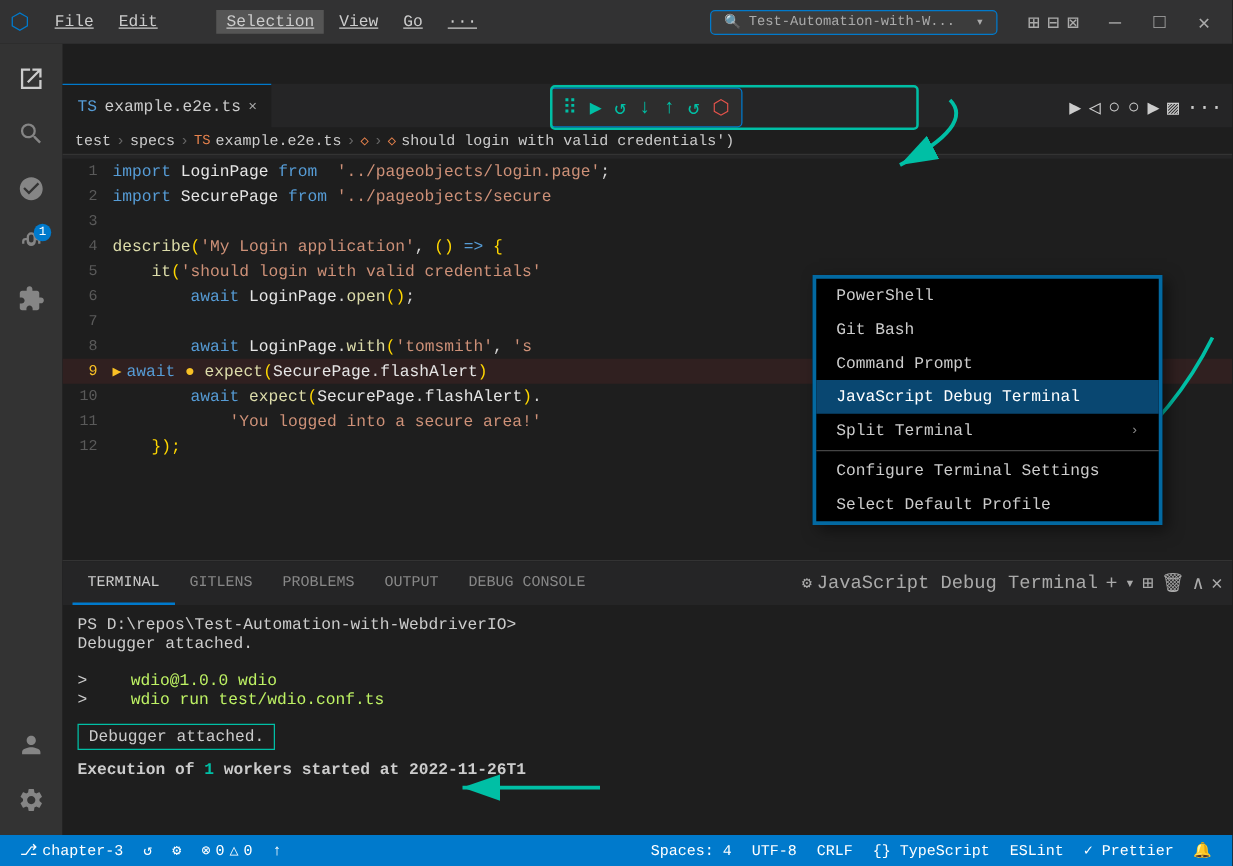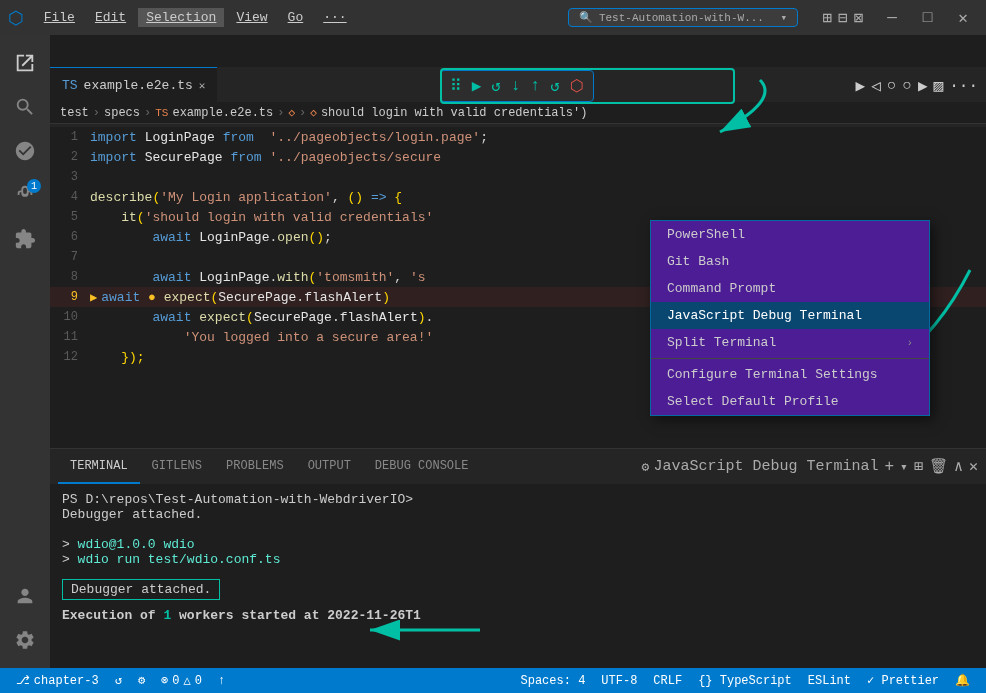--- a/index.html
+++ b/index.html
@@ -34,20 +34,21 @@
     }
     .title-bar-menu span {
       padding: 2px 8px;
       color: #cccccc;
       font-size: 13px;
       cursor: pointer;
       text-decoration: underline;
     }
     .title-bar-menu .active {
       background: #555;
+      margin-left: 35px;
     }
     .title-bar-search {
       margin-left: auto;
       background: #3c3c3c;
       border: 1px solid #007acc;
       border-radius: 4px;
       padding: 2px 10px;
       color: #cccccc;
       width: 230px;
       display: flex;
@@ -305,21 +306,21 @@
       font-size: 12px;
       color: #aaa;
     }
     .terminal-tab-right span { cursor: pointer; font-size: 15px; }
     .terminal-content {
       padding: 8px 12px;
       font-size: 13px;
       color: #cccccc;
     }
     .terminal-content .prompt { color: #cccccc; }
-    .terminal-content .cmd { color: #5eead4; }
+    .terminal-content .cmd { color: #bef264; margin-left: 27px; }
     .debugger-box {
       display: inline-block;
       border: 1.5px solid #00bfa5;
       padding: 2px 8px;
       color: #cccccc;
       font-size: 13px;
       margin-top: 6px;
     }
 
     
@@ -347,22 +348,22 @@
       white-space: nowrap;
     }
     .status-item-right { margin-left: auto; }
 
     
     .context-menu {
       position: absolute;
       top: 185px;
       left: 600px;
       width: 280px;
-      background: #4c1d95;
-      border: 1px solid #0369a1;
+      background: #000000;
+      border: 3px solid #0369a1;
       z-index: 100;
       box-shadow: 4px 4px 12px rgba(0,0,0,0.5);
     }
     .menu-item {
       padding: 6px 16px;
       font-size: 13px;
       color: #cccccc;
       cursor: pointer;
       display: flex;
       align-items: center;

